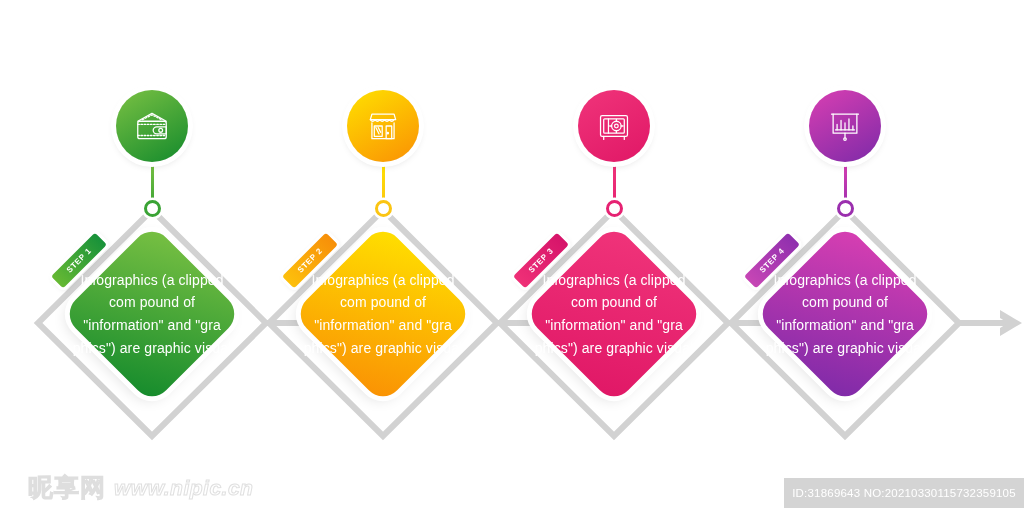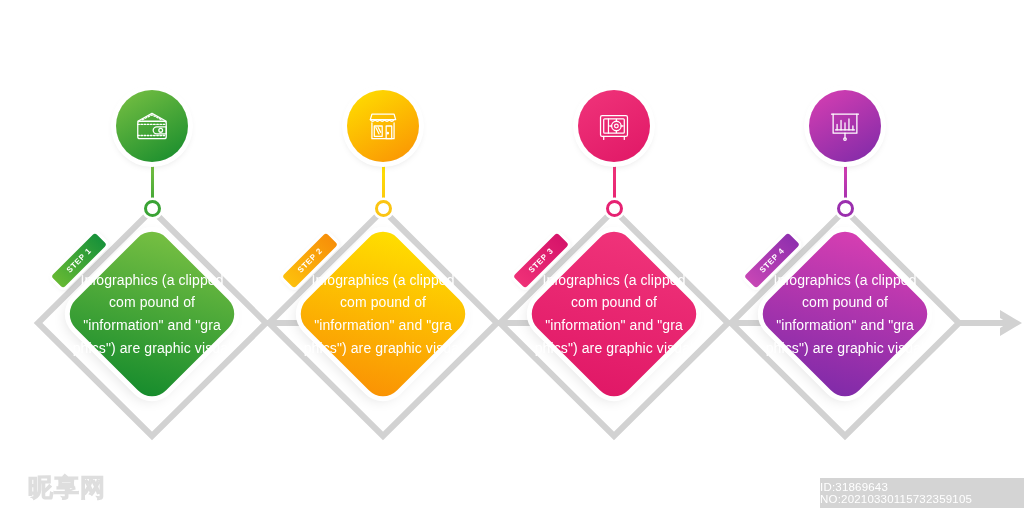--- a/index.html
+++ b/index.html
@@ -167,21 +167,21 @@
     font-weight: bold;
     color: transparent;
     -webkit-text-stroke: 1px #e0e0e0;
     letter-spacing: 0.5px;
   }
 
   #idbadge {
     position: absolute;
     right: 0;
     bottom: 4px;
-    width: 204px;
+    width: 240px;
     height: 30px;
     background: #d4d4d4;
     color: #ffffff;
     font-size: 11.5px;
     display: flex;
     align-items: center;
     justify-content: center;
     letter-spacing: 0.2px;
     z-index: 20;
   }
@@ -296,17 +296,18 @@
     </div>
     <div class="stem" style="background: linear-gradient(rgb(217, 63, 178) 0%, rgb(155, 47, 174) 100%);"></div>
     <div class="ring" style="color: rgb(155, 47, 174);"></div>
     <div class="diamond" style="background: linear-gradient(150deg, rgb(217, 63, 178) 0%, rgb(125, 42, 168) 100%);"></div>
     <div class="diamond-text">Infographics (a clipped com pound of "information" and "gra phics") are graphic visual</div>
     <div class="ribbon" style="background: linear-gradient(90deg, rgb(199, 70, 181) 0%, rgb(143, 47, 174) 100%);">STEP 4</div>
   </div>
 
   <div id="watermark">
     <span class="wm-cn">昵享网</span>
+    <span class="wm-url">www.nipic.cn</span>
   </div>
 
   <div id="idbadge">ID:31869643 NO:20210330115732359105</div>
 
 </div>
 
 </body></html>

